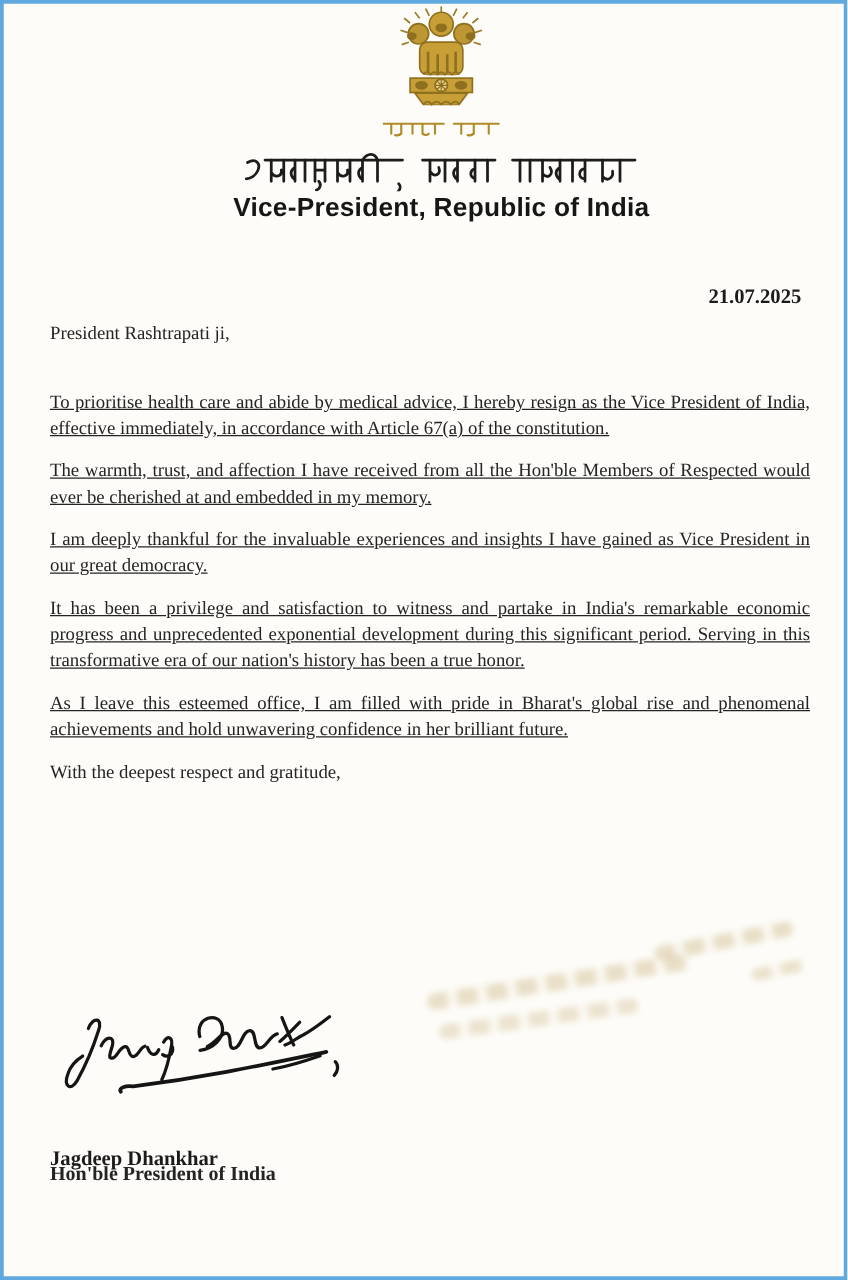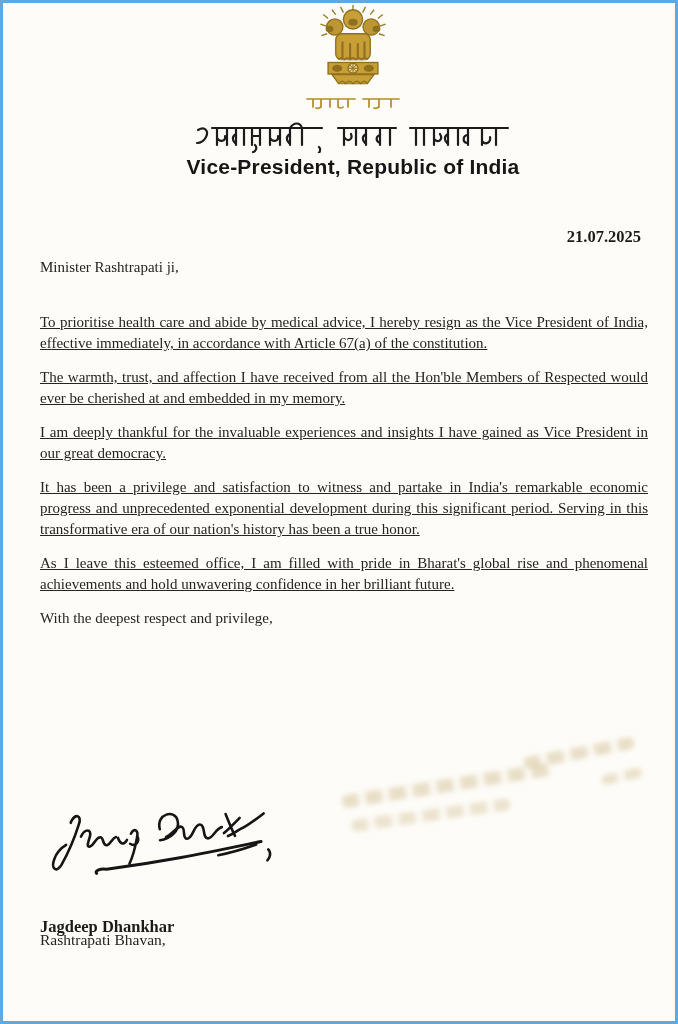--- a/index.html
+++ b/index.html
@@ -142,31 +142,31 @@
         <path d="M290 7 V24 M290 20 c4 5 9 1 8 -4 M304 7 V24"></path>
       </g>
     </svg>
 
     <div class="english-title">Vice-President, Republic of India</div>
   </div>
 
   <div class="date-line">21.07.2025</div>
 
   <div class="letter-body">
-    <p class="salutation">Minister Rashtrapati ji,</p>
+    <p class="salutation">President Rashtrapati ji,</p>
 
     <div>
         <p class="para">To prioritise health care and abide by medical advice, I hereby resign as the Vice President of India, effective immediately, in accordance with Article 67(a) of the constitution.</p>
         <p class="para">The warmth, trust, and affection I have received from all the Hon'ble Members of Respected would ever be cherished at and embedded in my memory.</p>
         <p class="para">I am deeply thankful for the invaluable experiences and insights I have gained as Vice President in our great democracy.</p>
         <p class="para">It has been a privilege and satisfaction to witness and partake in India's remarkable economic progress and unprecedented exponential development during this significant period. Serving in this transformative era of our nation's history has been a true honor.</p>
         <p class="para">As I leave this esteemed office, I am filled with pride in Bharat's global rise and phenomenal achievements and hold unwavering confidence in her brilliant future.</p>
       </div>
 
-    <p class="closing">With the deepest respect and privilege,</p>
+    <p class="closing">With the deepest respect and gratitude,</p>
   </div>
 
   <svg class="signature-svg" width="250" height="78" viewBox="0 0 250 78" aria-label="Jagdeep Dhankhar">
     <g fill="none" stroke="#151515" stroke-width="2.6" stroke-linecap="round" stroke-linejoin="round">
 
       <path d="M23 22 C27 12 35 14 31 24 C27 36 20 52 13 64 C8 72 2 68 6 58 C8 52 13 47 18 44"></path>
       <path d="M33 36 C37 28 44 28 42 36 C40 42 38 47 42 46 C46 45 47 38 52 37 C56 36 54 46 59 45 C63 44 64 38 68 37"></path>
       <path d="M70 38 C72 44 76 46 79 40"></path>
       <path d="M83 34 C86 28 91 30 89 38 C87 48 84 58 81 64 M82 44 C86 47 91 44 90 38"></path>
 
@@ -177,21 +177,21 @@
 
       <path d="M48 73 C46 70 52 68 58 69 C120 62 160 54 213 44" stroke-width="3"></path>
       <path d="M170 57 C182 55 196 51 208 47"></path>
       <path d="M220 52 C223 55 222 60 219 63"></path>
     </g>
   </svg>
 
   <div class="typed-name">Jagdeep Dhankhar</div>
 
   <div class="recipient">
-    <div>Rashtrapati Bhavan,</div>
+    <div class="r-title">Hon'ble President of India</div>
   </div>
 
   <div class="smudge smudge-1"></div>
   <div class="smudge smudge-2"></div>
   <div class="smudge smudge-3"></div>
   <div class="smudge smudge-4"></div>
 
 </div>
 
 </body></html>

